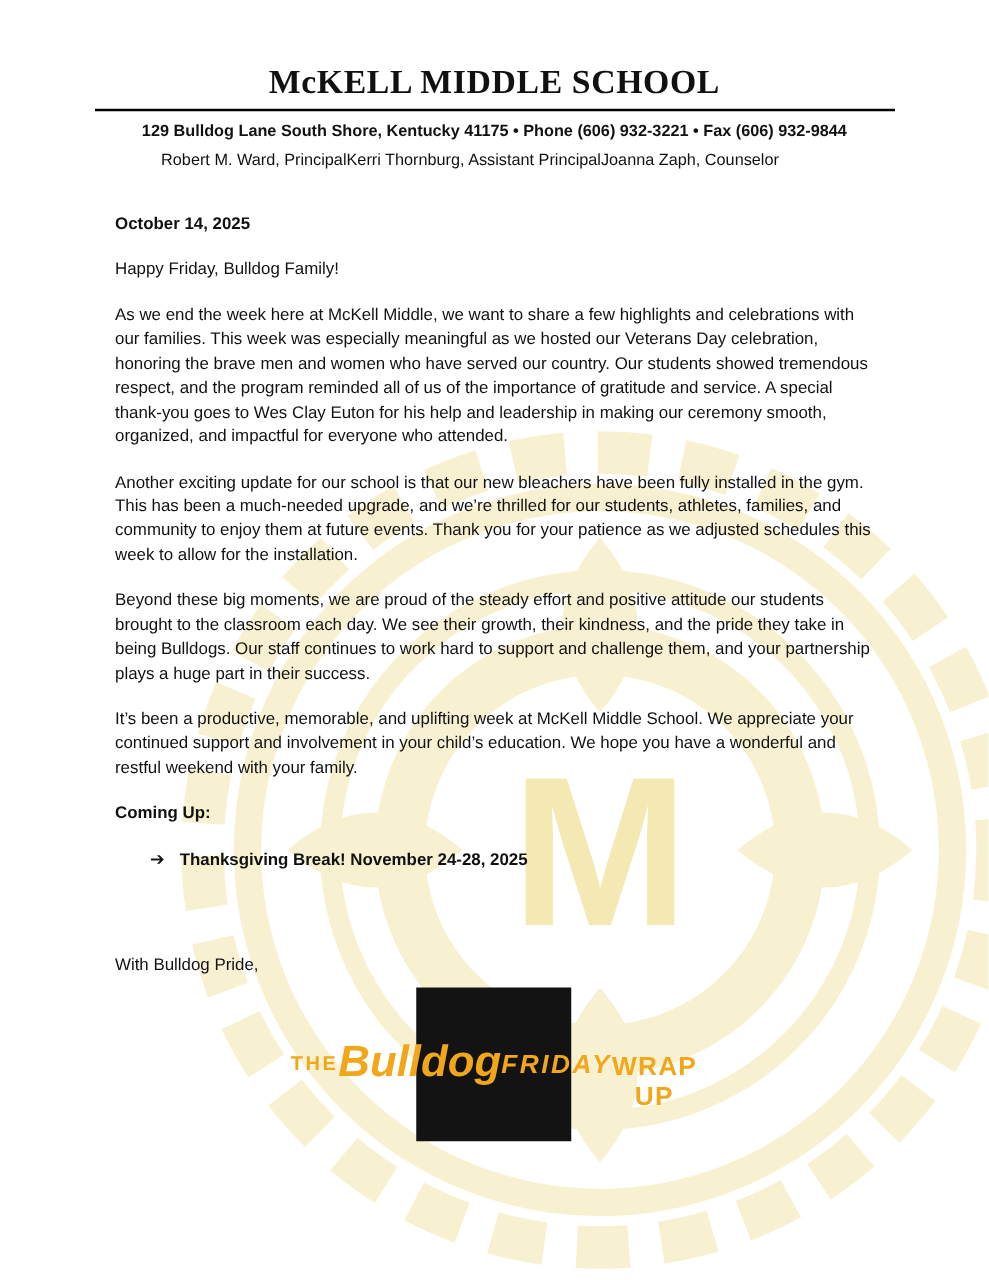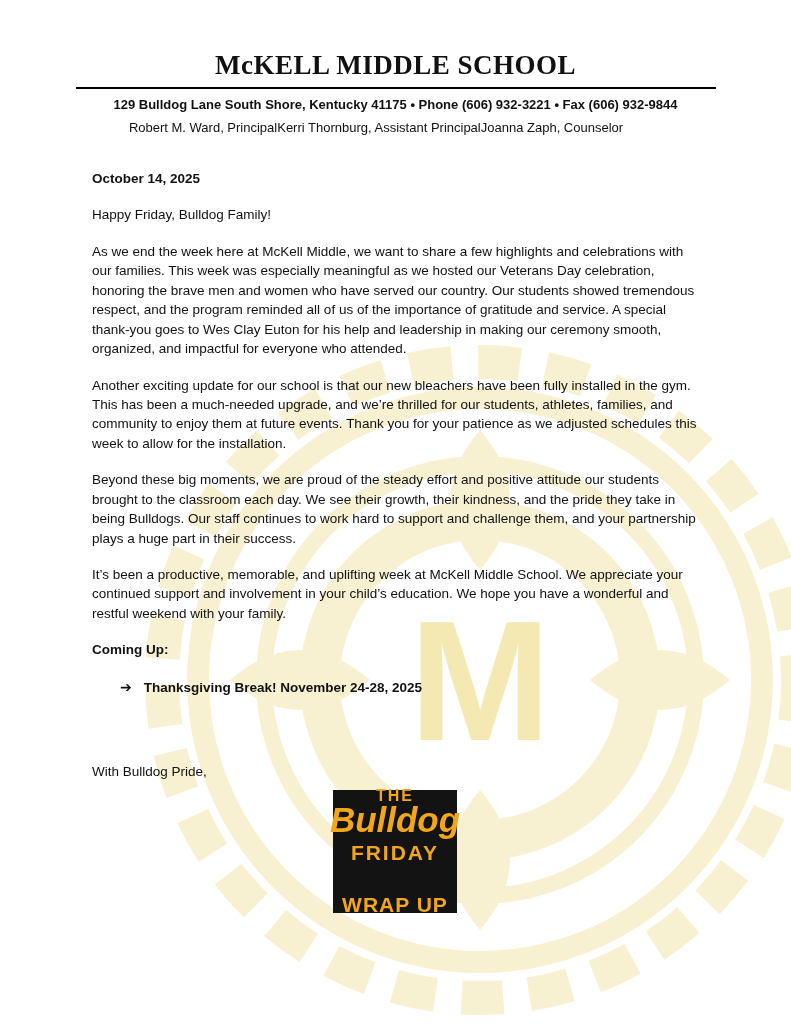--- a/index.html
+++ b/index.html
@@ -81,21 +81,21 @@
   .closing{margin-bottom:36px !important;}
   
   .logo-block{
     position:absolute;
     left:333px;
     top:790px;
     width:124px;
     height:123px;
     z-index:2;
     display:flex;
-    flex-direction:column;
+    flex-direction:row;
     align-items:center;
     justify-content:center;
     text-align:center;
   }
   .logo-the{
     font-weight:bold;
     font-size:16px;
     letter-spacing:2px;
     line-height:1.1;
   }
@@ -107,20 +107,21 @@
     line-height:1.05;
     margin-top:-2px;
     text-align:center;
   }
   .logo-friday{
     font-weight:bold;
     font-size:21px;
     letter-spacing:2px;
     line-height:1.15;
     margin-top:2px;
+    font-style:italic;
   }
   .logo-wrapup{
     font-weight:bold;
     font-size:21px;
     letter-spacing:1px;
     line-height:1.1;
     margin-top:28px;
   }
 </style>
 </head>

